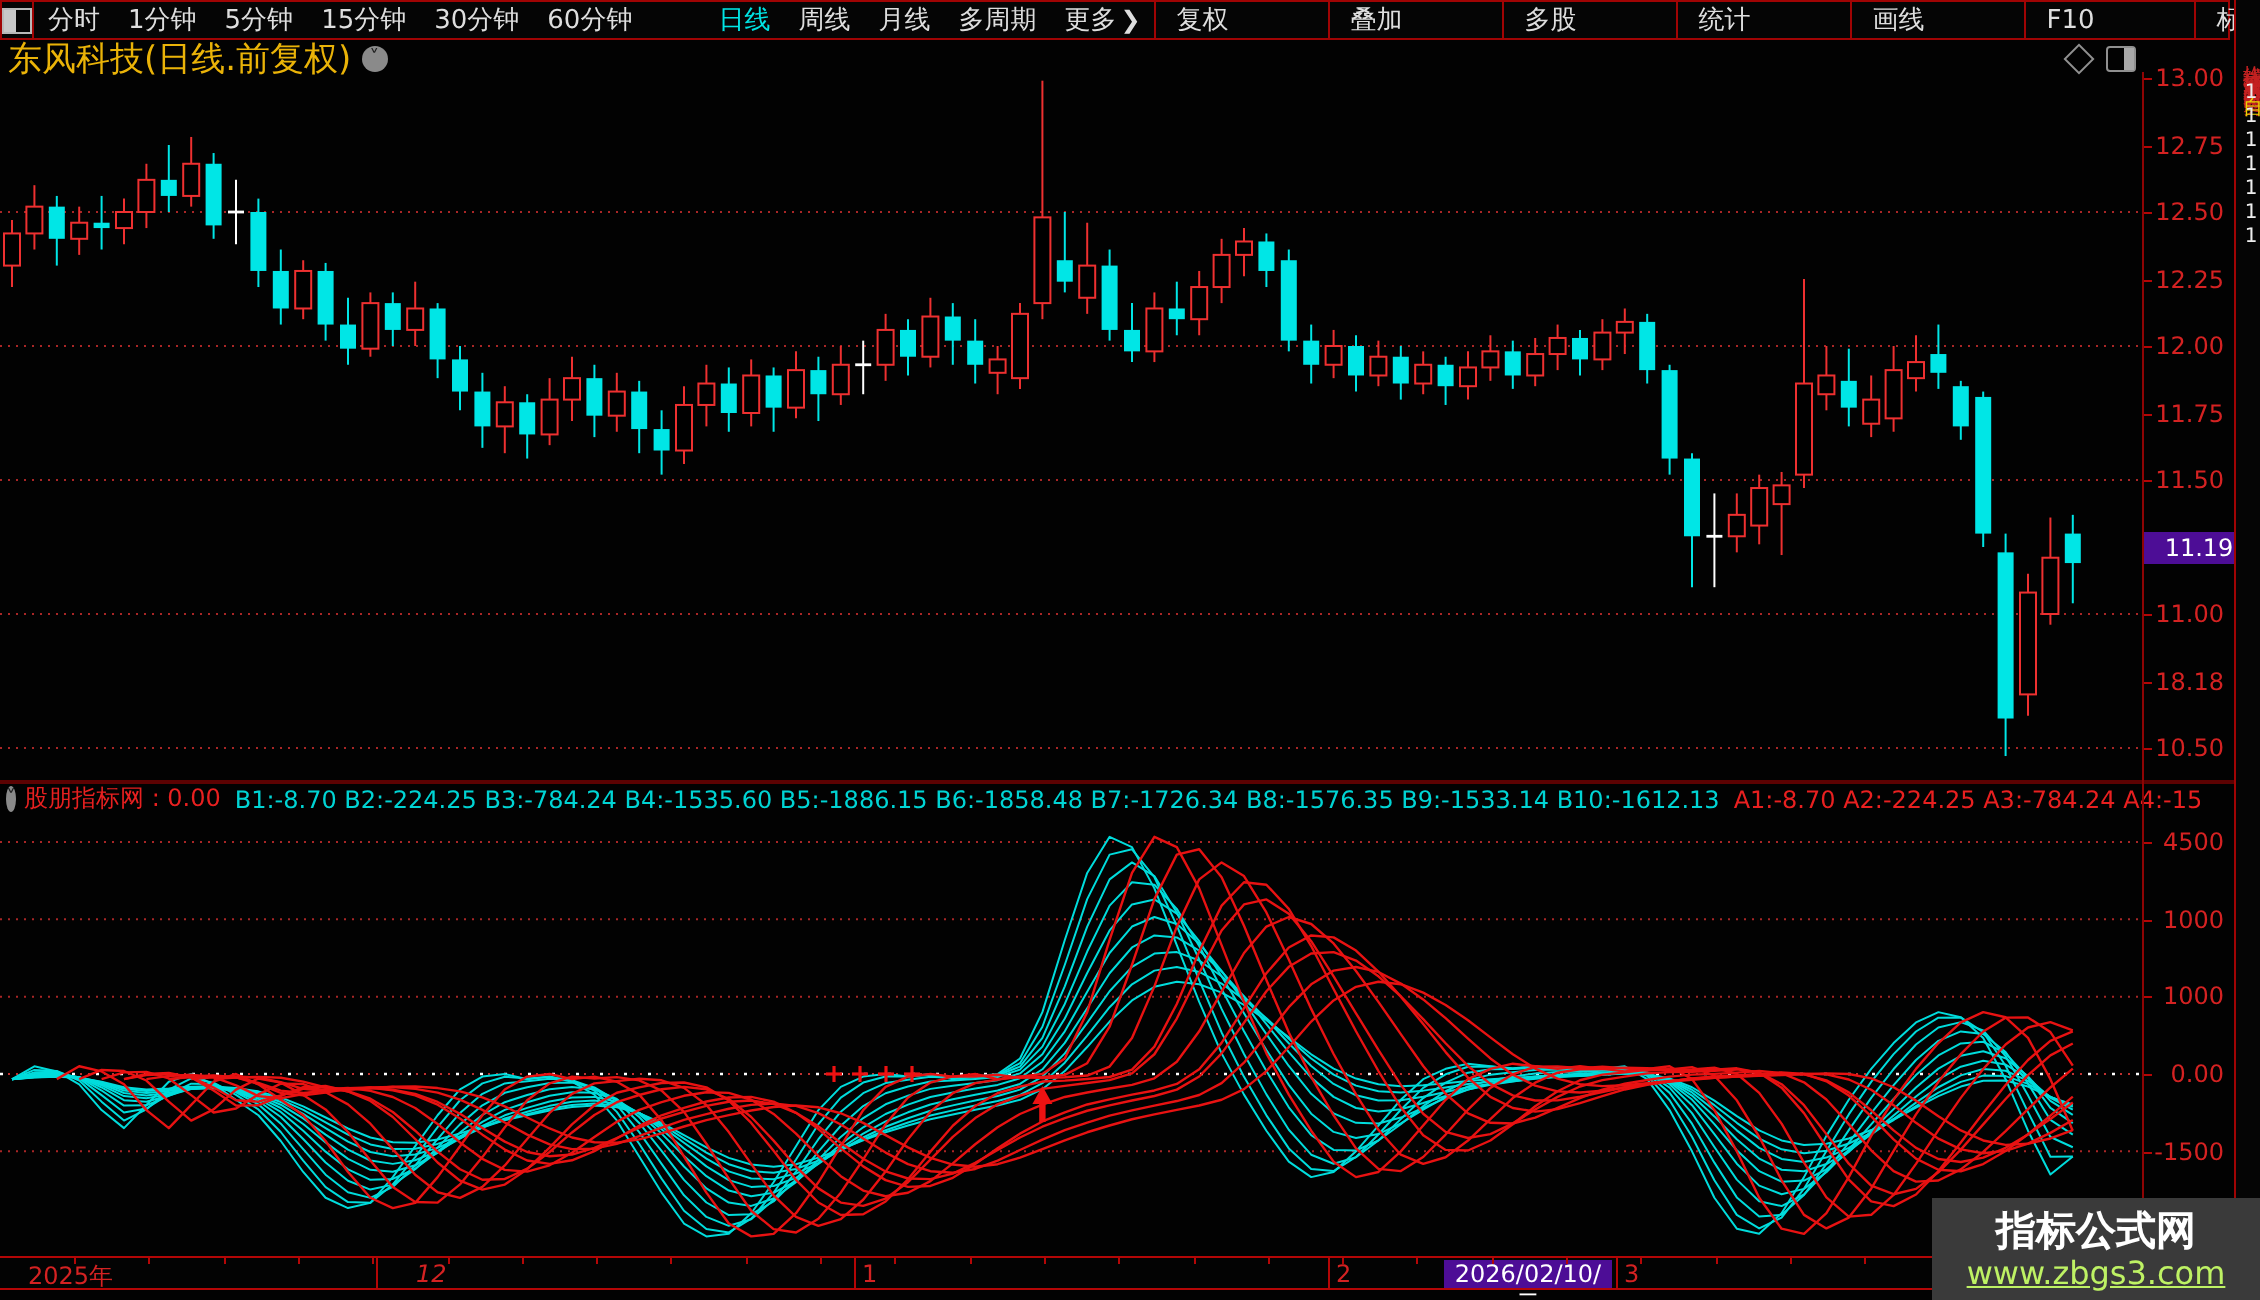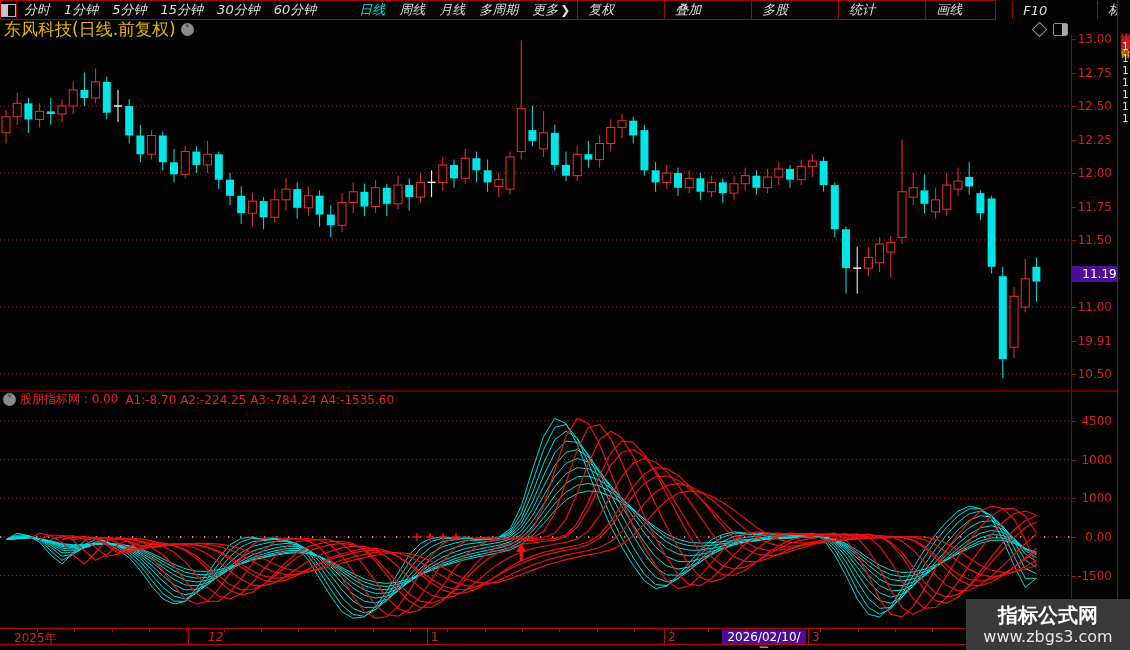--- a/index.html
+++ b/index.html
@@ -1,20 +1,20 @@
 <!DOCTYPE html>
 <html><head>
 <meta charset="utf-8">
 <style>
   html,body{margin:0;padding:0;background:#000;}
   #app{position:relative;width:1130px;height:650px;background:#020202;overflow:hidden;
        font-family:"DejaVu Sans","Liberation Sans",sans-serif;}
   
-  .toolbar{position:absolute;left:0;top:0;width:996px;height:20px;background:#050505;
-           border:1px solid #a00404;display:flex;align-items:stretch;box-sizing:border-box;font-style:italic;}
+  .toolbar{position:absolute;left:0;top:0;width:1115px;height:20px;background:#050505;
+           border:1px solid #a00404;display:flex;align-items:stretch;box-sizing:border-box;}
   .tb-icon-cell{width:22px;border-right:1px solid #a00404;display:flex;align-items:center;justify-content:center;}
   .split-sq{width:13px;height:11px;border:1px solid #b8b8b8;display:flex;}
   .split-sq i{display:block;width:6px;height:100%;background:#c8c8c8;}
   .tb-left{display:flex;align-items:center;}
   .tb-left .tbi{padding:0 7px;font-size:13px;color:#dedede;white-space:nowrap;cursor:default;}
   .tb-left .tbi.active{color:#00e4e4;margin-left:29px;}
   .tb-right{display:flex;align-items:stretch;margin-left:auto;gap:40px;}
   .tb-right .tbi{padding:0 10px;font-size:13px;color:#dedede;display:flex;align-items:center;
                  border-left:1px solid #a00404;white-space:nowrap;cursor:default;}
   .chev{color:#dedede;font-size:12px;padding-left:2px;}
@@ -53,21 +53,21 @@
   .right-strip{position:absolute;left:1117px;top:0;width:13px;height:650px;background:#050505;
                border-left:1px solid #a00404;box-sizing:border-box;overflow:hidden;}
   .vtext{writing-mode:vertical-rl;text-orientation:upright;font-size:10px;letter-spacing:1px;
          color:#c42222;margin-left:1px;line-height:12px;}
   .vtext.yellow{color:#e8d400;}
   .vtext.white{color:#eee;}
   
   .watermark{position:absolute;left:966px;top:599px;width:164px;height:51px;background:#3a3a3a;
              display:flex;flex-direction:column;align-items:center;justify-content:center;z-index:50;}
   .wm1{color:#fff;font-size:20px;font-weight:bold;line-height:23px;}
-  .wm2{color:#e5e5e5;font-size:16px;line-height:19px;}
+  .wm2{color:#bef264;font-size:16px;line-height:19px;text-decoration:underline;}
 </style>
 </head>
 <body>
 
 <div id="app">
 
   <div class="toolbar">
     <div class="tb-icon-cell">
       <span class="split-sq">
           <i></i>
@@ -306,40 +306,41 @@
 
   <div id="price-axis">
       <div class="price-label" style="top: 39px;">13.00</div>
       <div class="price-label" style="top: 72.5px;">12.75</div>
       <div class="price-label" style="top: 106px;">12.50</div>
       <div class="price-label" style="top: 139.5px;">12.25</div>
       <div class="price-label" style="top: 173px;">12.00</div>
       <div class="price-label" style="top: 206.5px;">11.75</div>
       <div class="price-label" style="top: 240px;">11.50</div>
       <div class="price-label" style="top: 307px;">11.00</div>
-      <div class="price-label" style="top: 340.5px;">19.91</div>
+      <div class="price-label" style="top: 340.5px;">18.18</div>
       <div class="price-label" style="top: 374px;">10.50</div>
       <div class="axis-tick" style="top: 39px;"></div>
       <div class="axis-tick" style="top: 72.5px;"></div>
       <div class="axis-tick" style="top: 106px;"></div>
       <div class="axis-tick" style="top: 139.5px;"></div>
       <div class="axis-tick" style="top: 173px;"></div>
       <div class="axis-tick" style="top: 206.5px;"></div>
       <div class="axis-tick" style="top: 240px;"></div>
       <div class="axis-tick" style="top: 273.5px;"></div>
       <div class="axis-tick" style="top: 307px;"></div>
       <div class="axis-tick" style="top: 340.5px;"></div>
       <div class="axis-tick" style="top: 374px;"></div>
     </div>
   <div class="cur-price-tag" style="top:266px;"><span>11.19</span></div>
 
   <div class="ind-divider"></div>
   <div class="ind-header">
     <span class="circ-chev" style="margin-left:0;">˅</span>
     <span class="name">股朋指标网 : 0.00</span>
+    <span class="bvals">B1:-8.70  B2:-224.25  B3:-784.24  B4:-1535.60  B5:-1886.15  B6:-1858.48  B7:-1726.34  B8:-1576.35  B9:-1533.14  B10:-1612.13</span>
     <span class="avals">A1:-8.70  A2:-224.25  A3:-784.24  A4:-1535.60</span>
   </div>
 
   <svg id="ind-chart" style="left:0;top:408px;" width="1071" height="220">
       <line x1="0" y1="12.989999999999995" x2="1071" y2="12.989999999999995" stroke="#a92626" stroke-width="1" stroke-dasharray="1 3"></line>
       <line x1="0" y1="51.66" x2="1071" y2="51.66" stroke="#a92626" stroke-width="1" stroke-dasharray="1 3"></line>
       <line x1="0" y1="90.33" x2="1071" y2="90.33" stroke="#a92626" stroke-width="1" stroke-dasharray="1 3"></line>
       <line x1="0" y1="167.67000000000002" x2="1071" y2="167.67000000000002" stroke="#a92626" stroke-width="1" stroke-dasharray="1 3"></line>
       <line x1="0" y1="129" x2="1071" y2="129" stroke="#c03030" stroke-width="1" stroke-dasharray="1 3"></line>
       <line x1="0" y1="129" x2="1071" y2="129" stroke="#ffffff" stroke-width="1.2" stroke-dasharray="1.5 10.5"></line>

